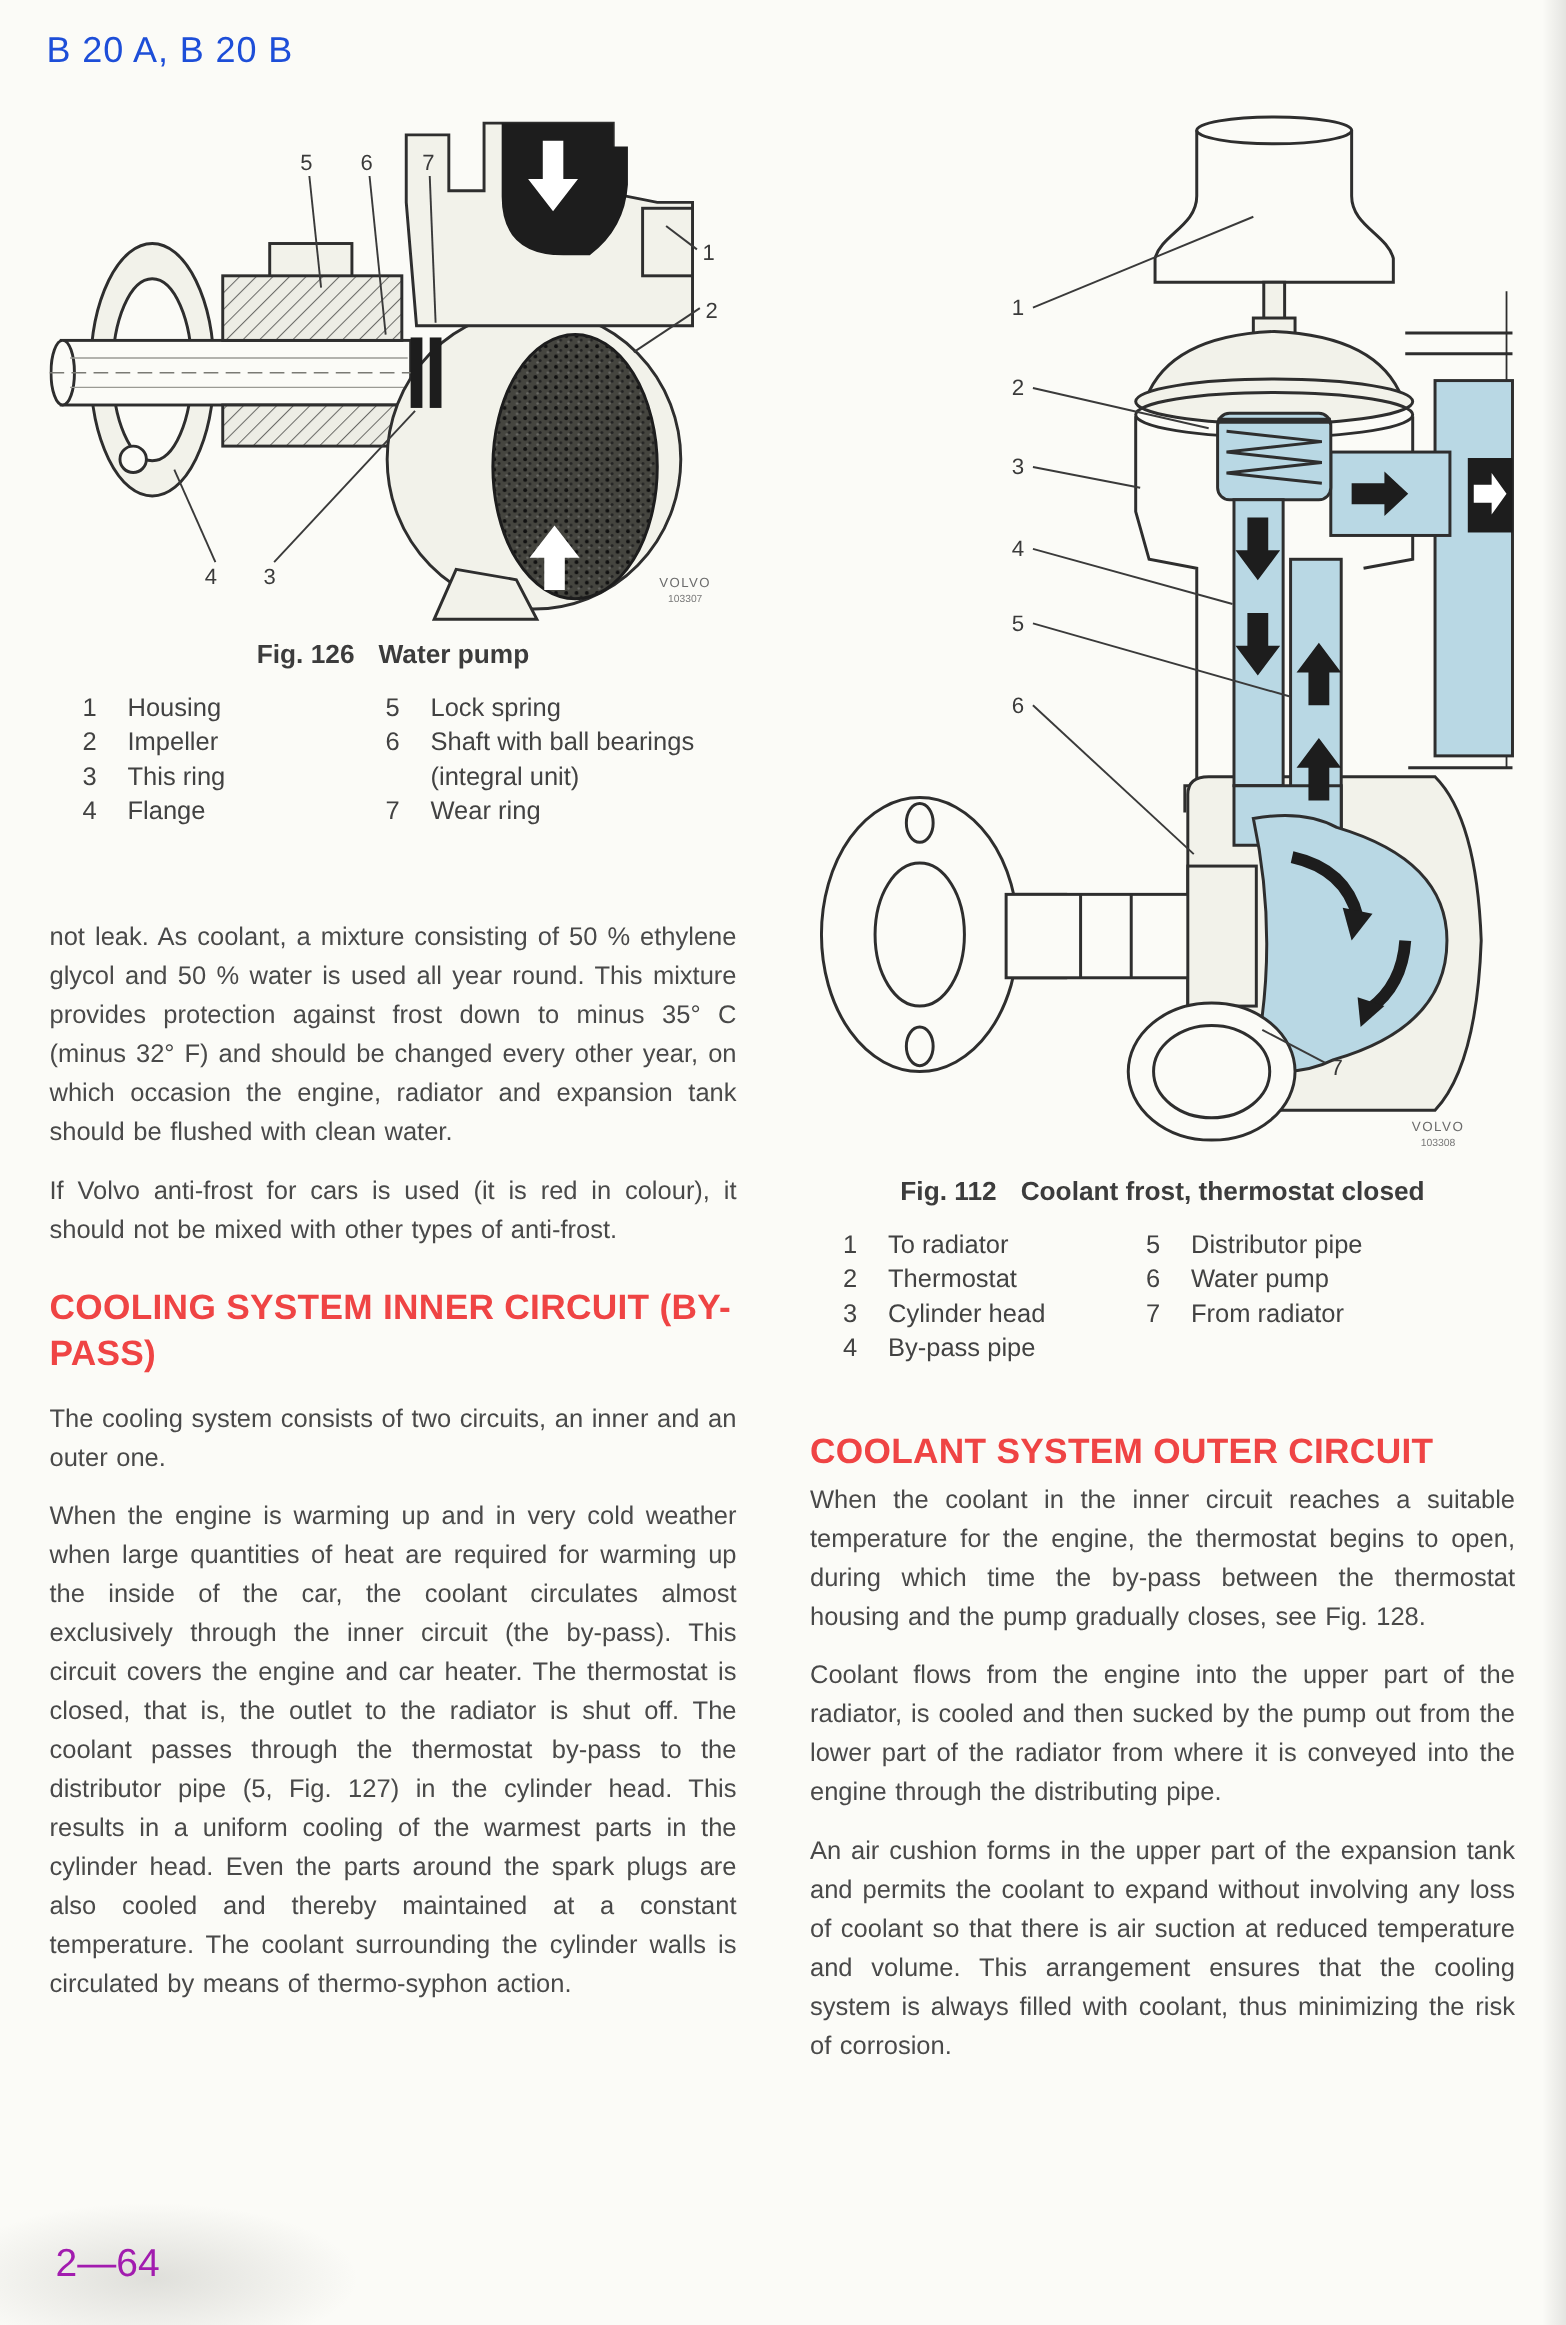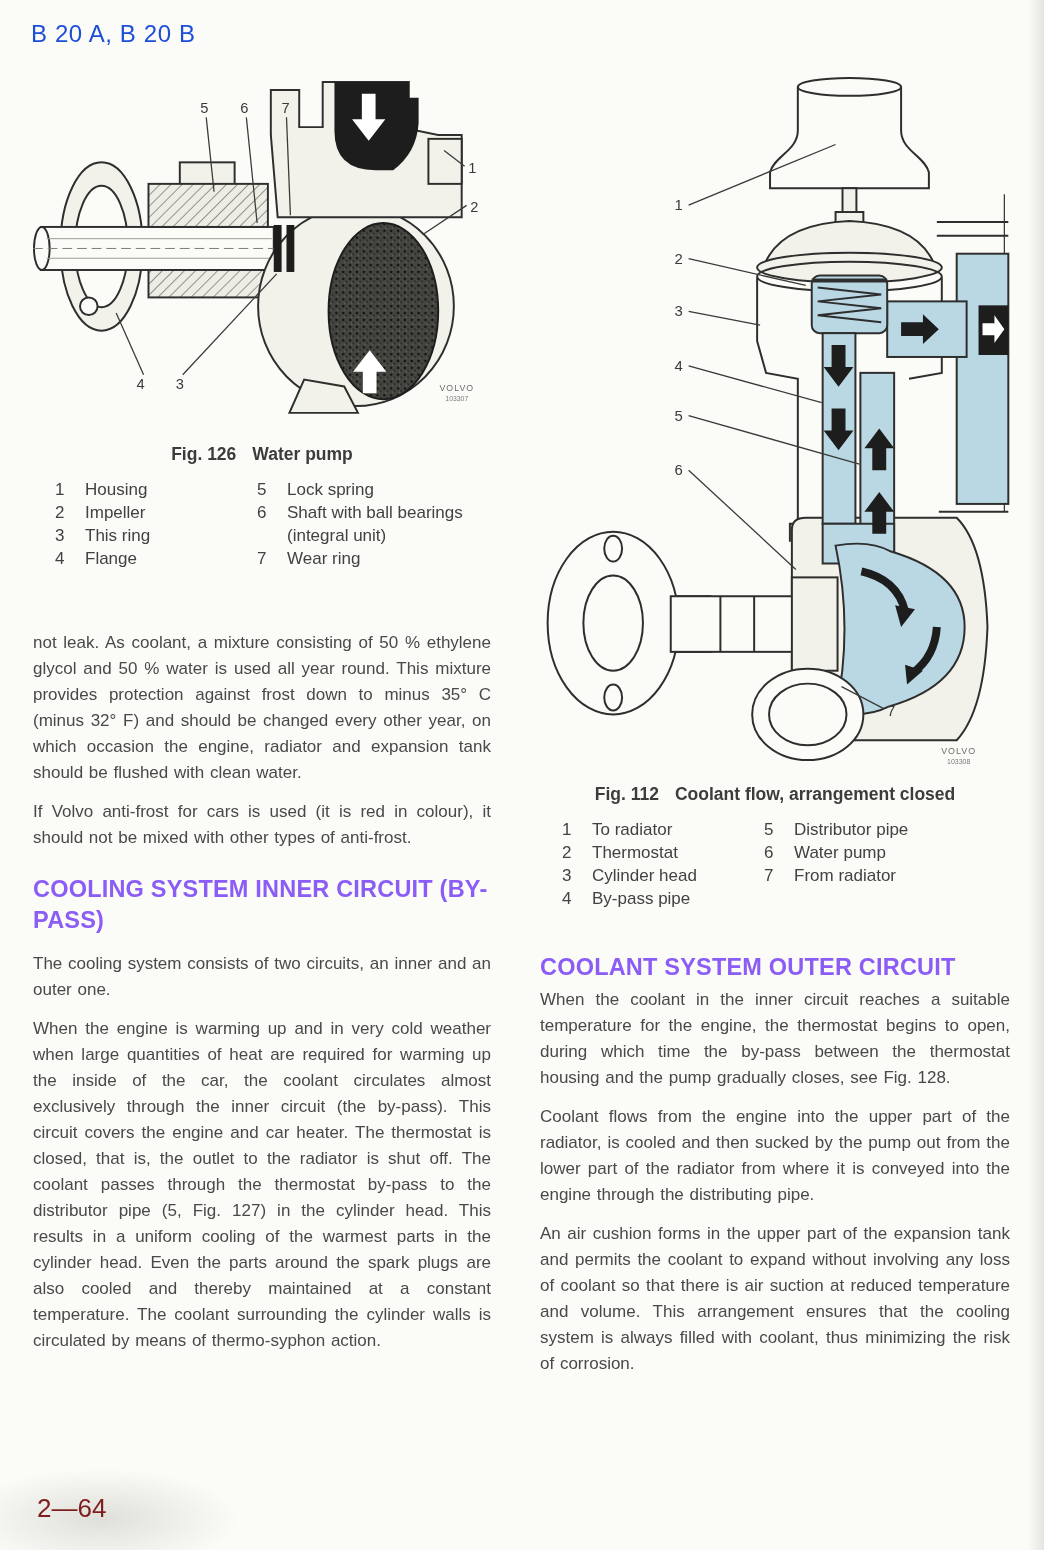--- a/index.html
+++ b/index.html
@@ -11,40 +11,40 @@
     color: #474747;
     position: relative;
     overflow: hidden;
   }
   .edge-shade { position:absolute; right:0; top:0; width:16px; height:100%;
     background: linear-gradient(to right, rgba(0,0,0,0), rgba(0,0,0,0.09)); pointer-events:none; }
   .footer-smudge { position:absolute; left:0; top:1468px; width:240px; height:82px;
     background: radial-gradient(ellipse at 42% 62%, rgba(110,110,104,0.20), rgba(110,110,104,0) 70%); }
 
   .page-header { position:absolute; left:31px; top:20px; font-size:24px; color:#1d4ed8; letter-spacing:0.6px; }
-  .page-footer { position:absolute; left:37px; top:1493px; font-size:26px; color:#7f1d1d; }
+  .page-footer { position:absolute; left:37px; top:1493px; font-size:26px; color:#a21caf; }
 
   .col-left  { position:absolute; left:33px;  top:78px; width:458px; }
   .col-right { position:absolute; left:540px; top:75px; width:470px; }
 
-  .fig-caption { text-align:center; font-weight:bold; font-size:17.5px; color:#3c3c3c; margin-top:28px; }
+  .fig-caption { text-align:center; font-weight:bold; font-size:17.5px; color:#3c3c3c; margin-top:10px; }
   .fig-caption .fig-label { margin-right:16px; }
 
   .legend { display:flex; margin-top:13px; font-size:17px; color:#424242; }
   .legend-col { display:flex; flex-direction:column; }
   .legend-col.first  { width:224px; padding-left:22px; }
   .legend-col.second { flex:1; }
   .legend-item { display:flex; line-height:23px; }
   .legend-num { width:30px; flex:none; }
   .legend-label { flex:1; }
 
   .body-text { font-size:17px; line-height:26px; text-align:justify; word-spacing:1px;
                margin-bottom:13px; color:#494949; }
   .first-body { margin-top:60px; }
-  .section-heading { font-size:23.5px; line-height:31px; color:#8b5cf6; font-weight:bold;
+  .section-heading { font-size:23.5px; line-height:31px; color:#ef4444; font-weight:bold;
                      letter-spacing:0.2px; margin:23px 0 15px; }
   .col-right .section-heading { margin-top:42px; margin-bottom:4px; }
   .col-right .fig-caption { margin-top:14px; }
 
   svg { display:block; }
   svg .co      { font-size:15px; fill:#3a3a3a; text-anchor:middle; font-family:"Liberation Sans",sans-serif; }
   svg .credit  { font-size:9px;  fill:#6b6b6b; text-anchor:middle; letter-spacing:1px; font-family:"Liberation Sans",sans-serif; }
   svg .credit2 { font-size:7px;  fill:#7a7a7a; text-anchor:middle; font-family:"Liberation Sans",sans-serif; }
   svg .ln    { stroke:#2e2e2e; stroke-width:2; fill:none; }
   svg .fillL { fill:#f2f2ea; stroke:#2e2e2e; stroke-width:2; }
@@ -284,21 +284,21 @@
       <text x="138" y="298" class="co">4</text>
       <text x="138" y="348" class="co">5</text>
       <text x="138" y="403" class="co">6</text>
       <text x="352" y="646" class="co">7</text>
     </g>
     <text x="420" y="684" class="credit">VOLVO</text>
     <text x="420" y="694" class="credit2">103308</text>
   </svg>
 
   <div class="fig-caption">
-    <span class="fig-label">Fig. 112</span><span>Coolant flow, arrangement closed</span>
+    <span class="fig-label">Fig. 112</span><span>Coolant frost, thermostat closed</span>
   </div>
 
   <div class="legend">
     <div class="legend-col first">
       <div class="legend-item">
           <span class="legend-num">1</span>
           <span class="legend-label">To radiator</span>
         </div>
       <div class="legend-item">
           <span class="legend-num">2</span>

